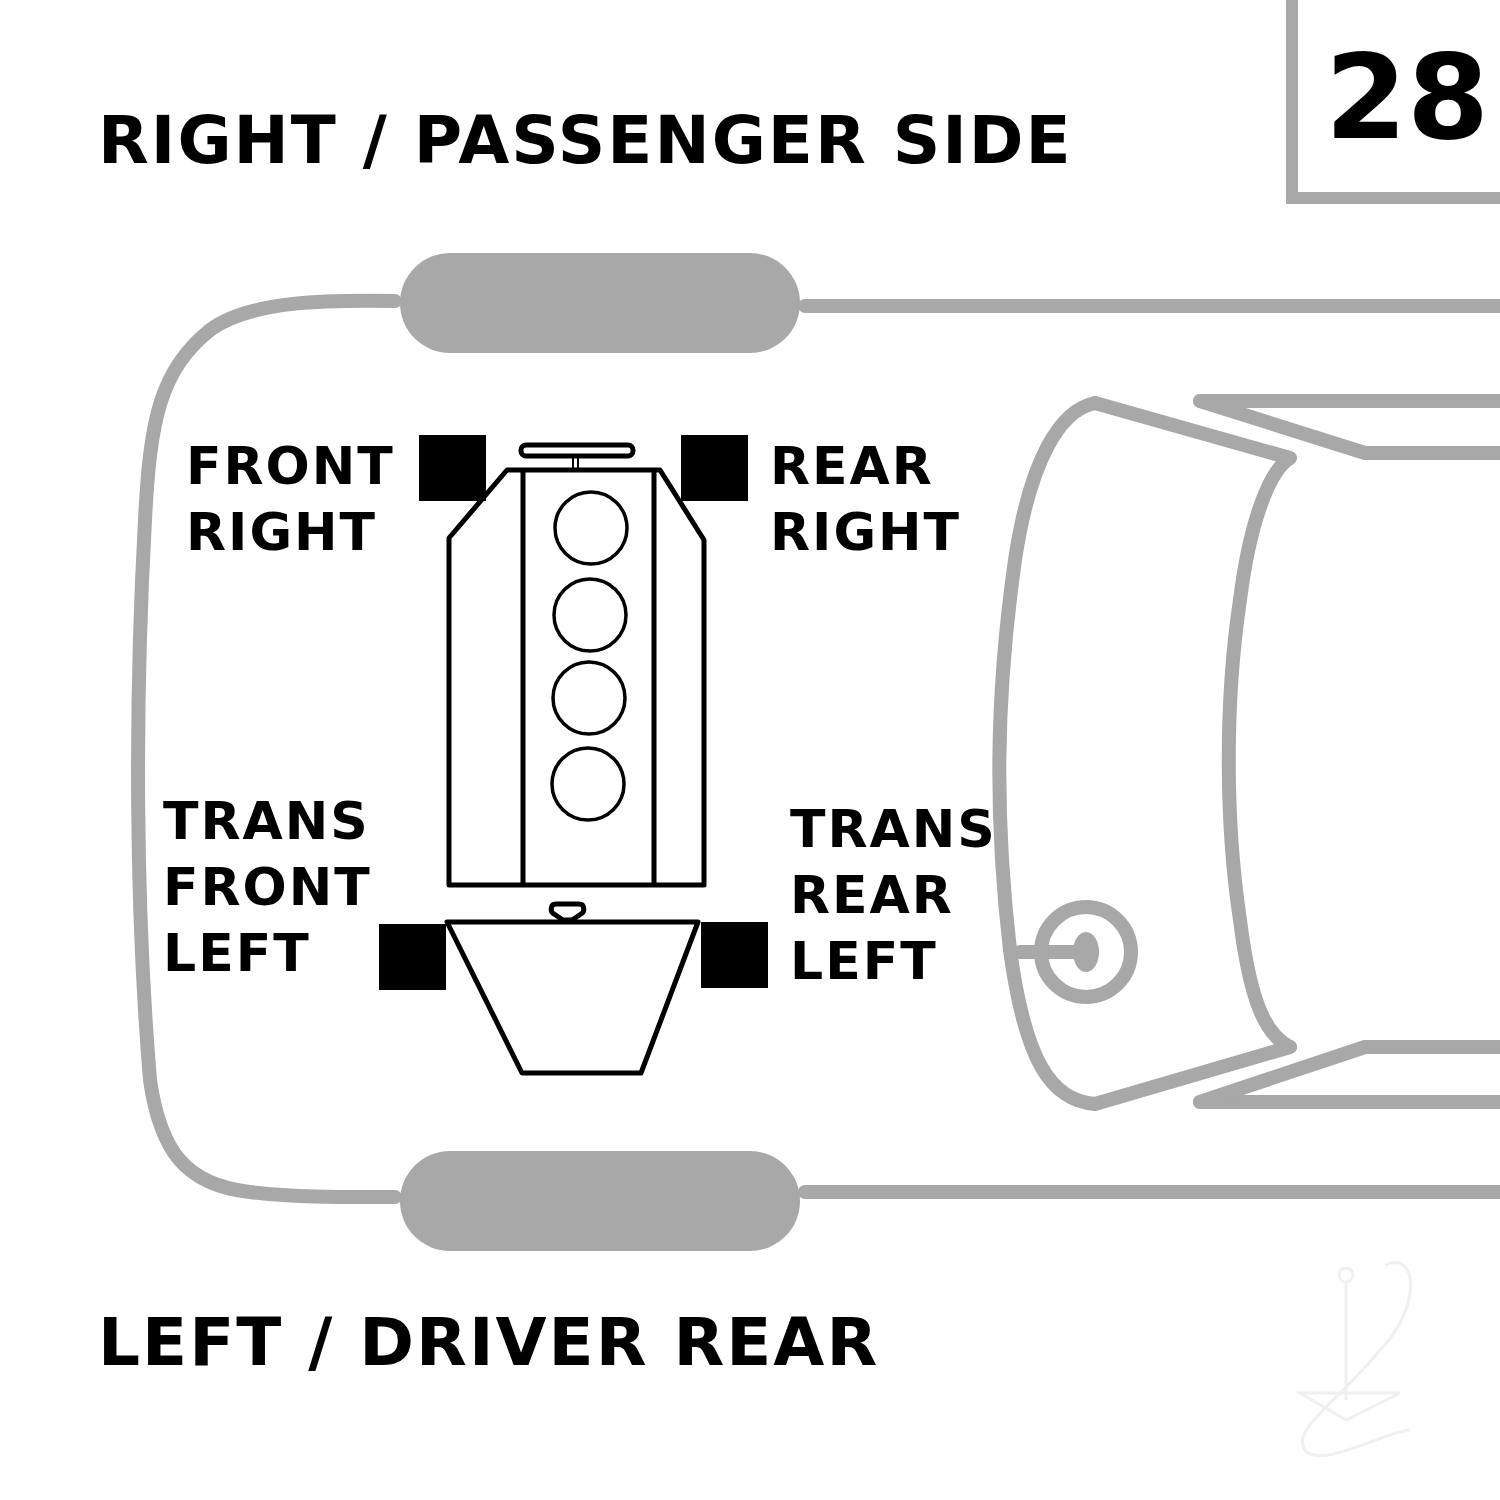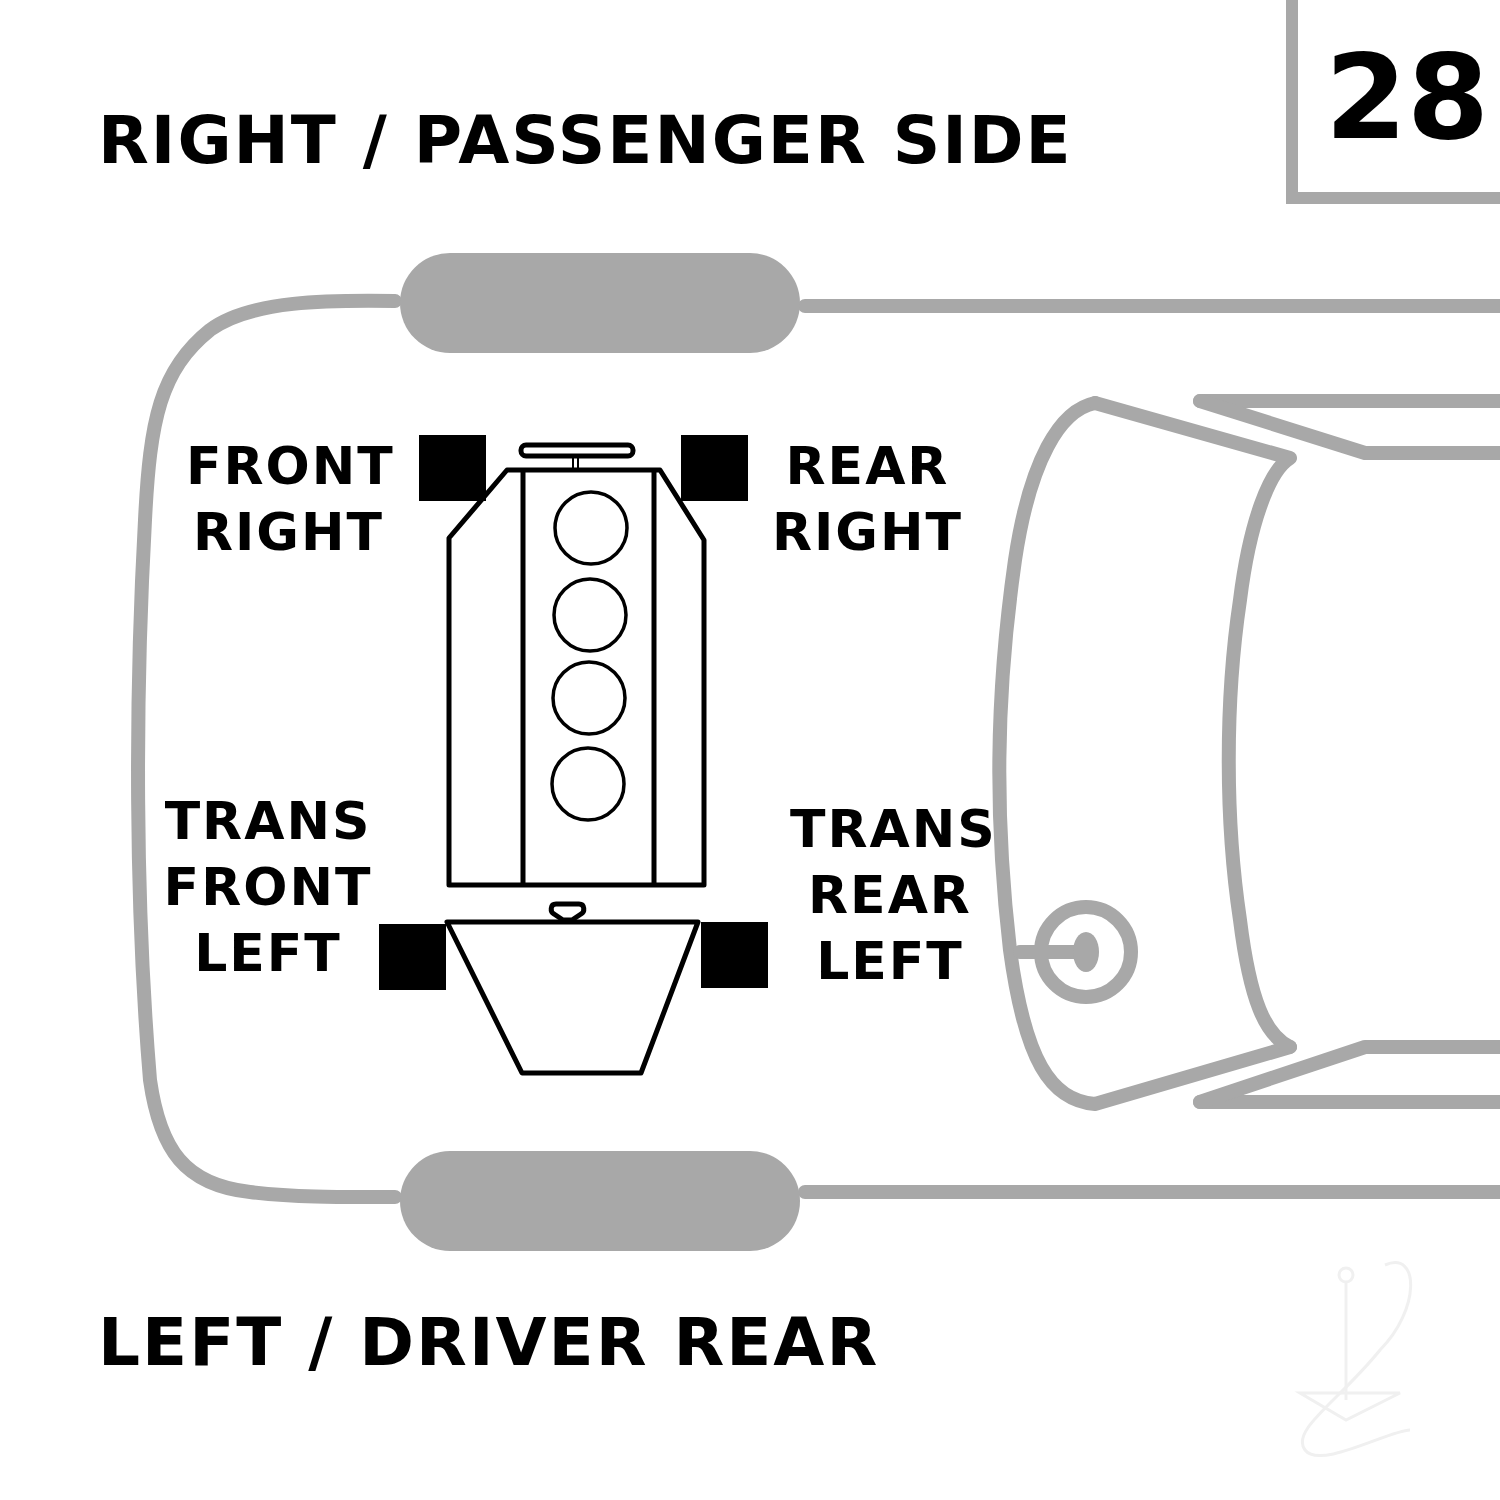--- a/index.html
+++ b/index.html
@@ -4,21 +4,20 @@
   <style>
     html, body { margin: 0; padding: 0; background: #ffffff; }
     body { width: 1500px; height: 1500px; position: relative; overflow: hidden; }
     .stage { position: absolute; left: 0; top: 0; width: 1380px; height: 1500px; text-decoration: underline; }
     svg.diagram { position: absolute; left: 0; top: 0; }
     .lbl {
       position: absolute;
       font-family: "DejaVu Sans", "Liberation Sans", sans-serif;
       font-weight: bold;
       color: #000;
-      text-align: center;
       white-space: nowrap;
       line-height: 1;
     }
     .side-title { font-size: 66px; letter-spacing: 2px; text-align: left; }
     .mount-label { font-size: 52px; letter-spacing: 2px; }
     .mount-label span { display: block; height: 66px; }
     .num-box {
       position: absolute; left: 1286px; top: -10px; width: 230px; height: 214px;
       box-sizing: border-box; border-left: 12px solid #a8a8a8; border-bottom: 12px solid #a8a8a8;
       background: #fff;

